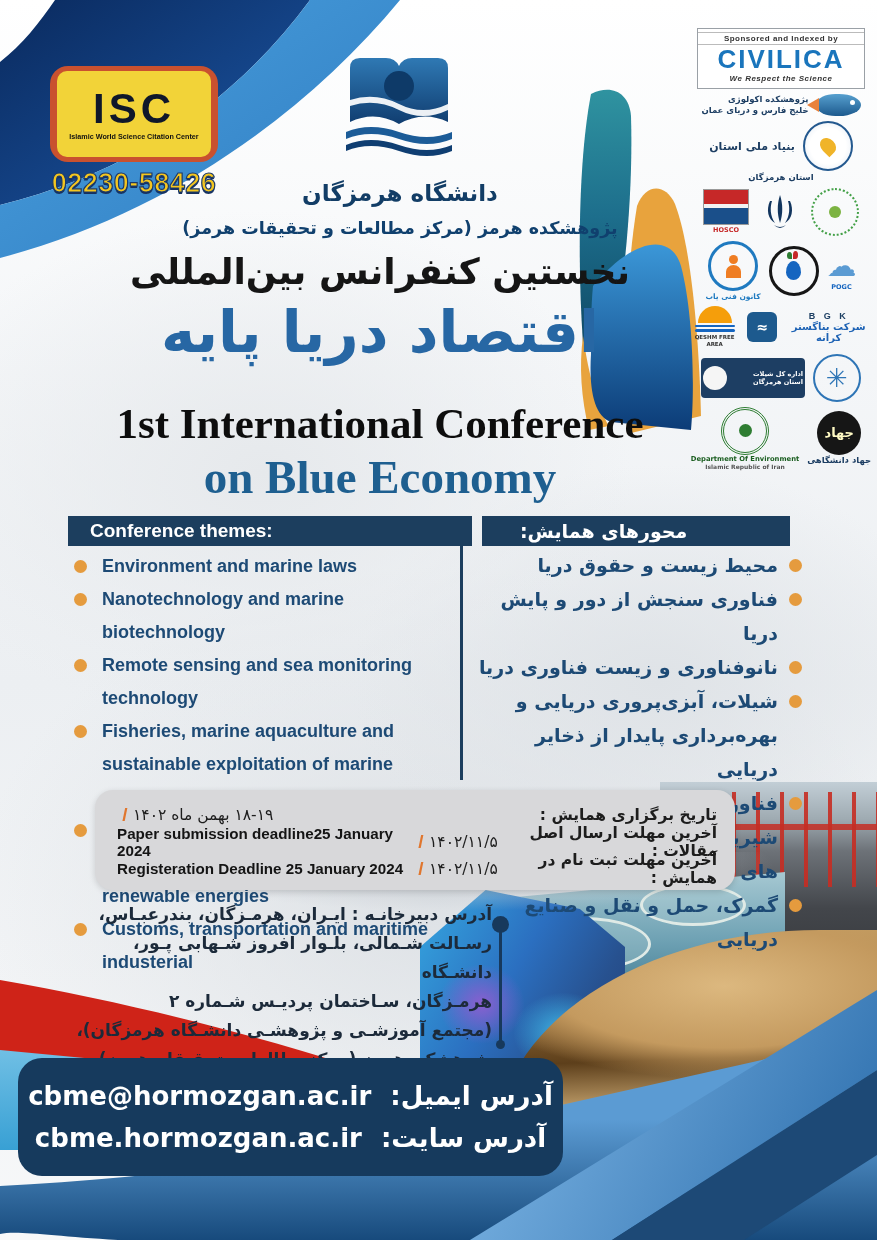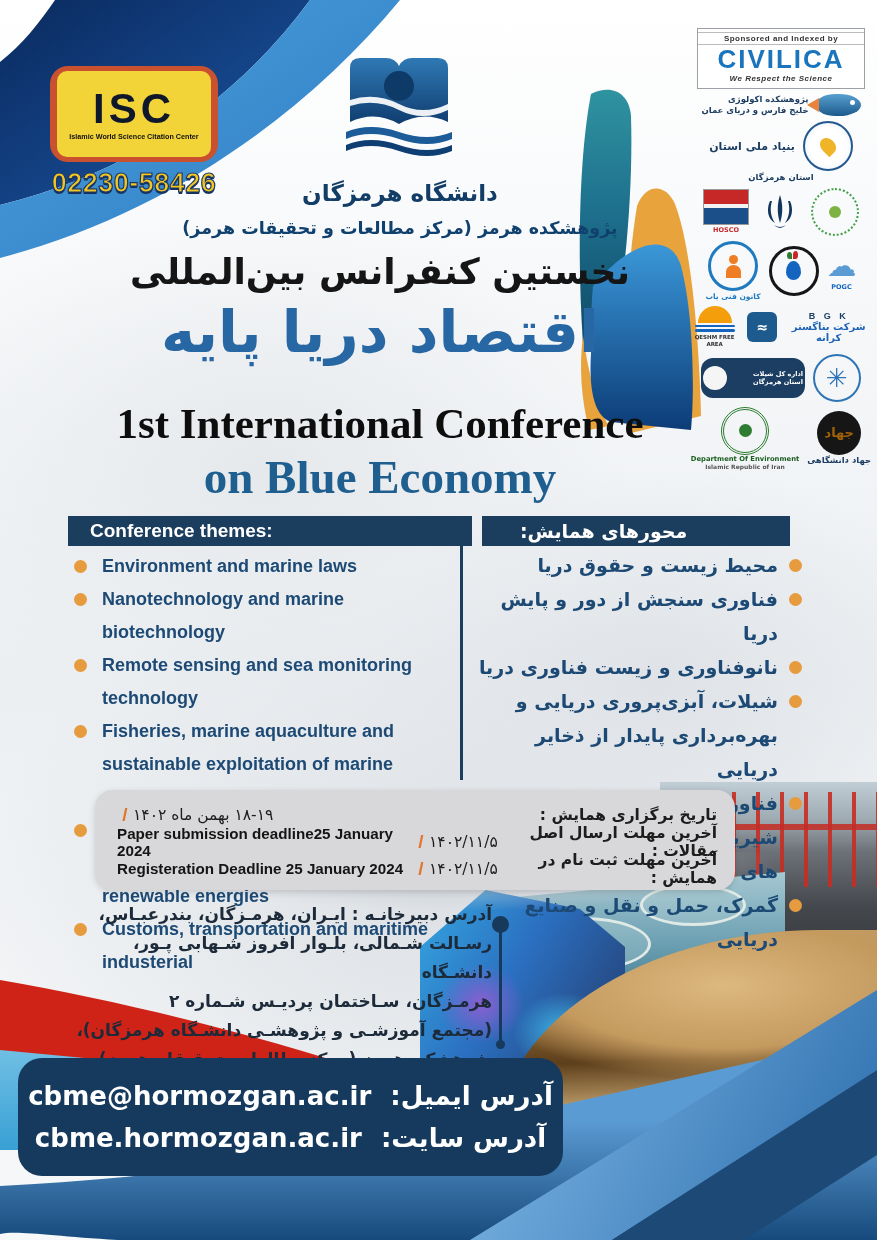--- a/index.html
+++ b/index.html
@@ -59,29 +59,29 @@
   .ring-black{width:44px;height:44px;border-radius:50%;border:3px solid #161616;display:flex;align-items:center;justify-content:center;position:relative;}
   .ped-drop{width:15px;height:19px;background:#1565c0;border-radius:50% 50% 50% 50%/60% 60% 40% 40%;}
   .ped-flame-g{position:absolute;top:3px;left:15px;width:5px;height:7px;background:#2e7d32;border-radius:50% 50% 0 50%;}
   .ped-flame-r{position:absolute;top:2px;left:21px;width:5px;height:8px;background:#c62828;border-radius:50% 50% 50% 0;}
   .pogc-cloud{font-size:30px;line-height:32px;color:#5b9bd3;}
   .qeshm-sun{width:34px;height:17px;background:#f59e0b;border-radius:17px 17px 0 0;}
   .qeshm-wave{width:40px;height:2.5px;background:#1565c0;margin-top:2px;border-radius:2px;}
   .mini-uni{width:30px;height:30px;border-radius:6px;background:#1d5a8e;color:#fff;display:flex;align-items:center;justify-content:center;font-size:14px;font-weight:700;}
   .bgk-b{font:700 9px "Liberation Sans",sans-serif;color:#1d3f63;letter-spacing:3px;}
   .bgk-fa{font-size:10px;font-weight:700;color:#1e63b5;line-height:11px;}
-  .fish-org{width:104px;height:40px;background:#1d3e63;border-radius:12px;display:flex;align-items:center;justify-content:center;gap:5px;padding:2px;box-sizing:border-box;}
+  .fish-org{width:104px;height:40px;background:#1d3e63;border-radius:4px;display:flex;align-items:center;justify-content:center;gap:5px;padding:2px;box-sizing:border-box;}
   .fish-org-circle{width:24px;height:24px;border-radius:50%;background:#f5f5f5;flex:none;}
   .fish-org-txt{font-size:6.5px;font-weight:700;color:#fff;line-height:8px;direction:rtl;}
   .chamber{width:44px;height:44px;border-radius:50%;border:2.5px solid #2e75b6;display:flex;align-items:center;justify-content:center;color:#2e75b6;font-size:26px;}
   .env-circle{width:42px;height:42px;border-radius:50%;border:3px double #2e7d32;display:flex;align-items:center;justify-content:center;}
   .env-dot{width:13px;height:13px;border-radius:50%;background:#2e7d32;}
   .env-cap1{font-size:6.8px;font-weight:700;color:#1b5e20;}
   .env-cap2{font-size:6px;color:#555;font-weight:700;}
-  .jahad-circle{width:44px;height:44px;border-radius:50%;background:#161616;display:flex;align-items:center;justify-content:center;color:#a16207;font-size:13px;font-weight:700;}
+  .jahad-circle{width:44px;height:44px;border-radius:50%;background:#161616;display:flex;align-items:center;justify-content:center;color:#fef9c3;font-size:13px;font-weight:700;}
 
   
   .th-bar{height:30px;background:#1c3e5e;color:#fff;z-index:3;box-sizing:border-box;}
   .th-en-bar{left:68px;top:516px;width:404px;font:700 19px/30px "Liberation Sans",sans-serif;padding-left:22px;}
   .th-fa-bar{left:482px;top:516px;width:308px;font-weight:700;font-size:19px;line-height:30px;direction:rtl;text-align:left;padding-left:38px;}
   .divider{left:460px;top:516px;width:3px;height:264px;background:#1c3e5e;z-index:3;}
   ul.themes{list-style:none;margin:0;padding:0;z-index:3;}
   .th-en-list{left:72px;top:550px;width:386px;}
   .th-en-list li{position:relative;padding-left:30px;font:700 18px/33px "Liberation Sans",sans-serif;color:#1d4a75;}
   .th-en-list li::before{content:"";position:absolute;left:2px;top:10px;width:13px;height:13px;border-radius:50%;background:#e59b3e;}

